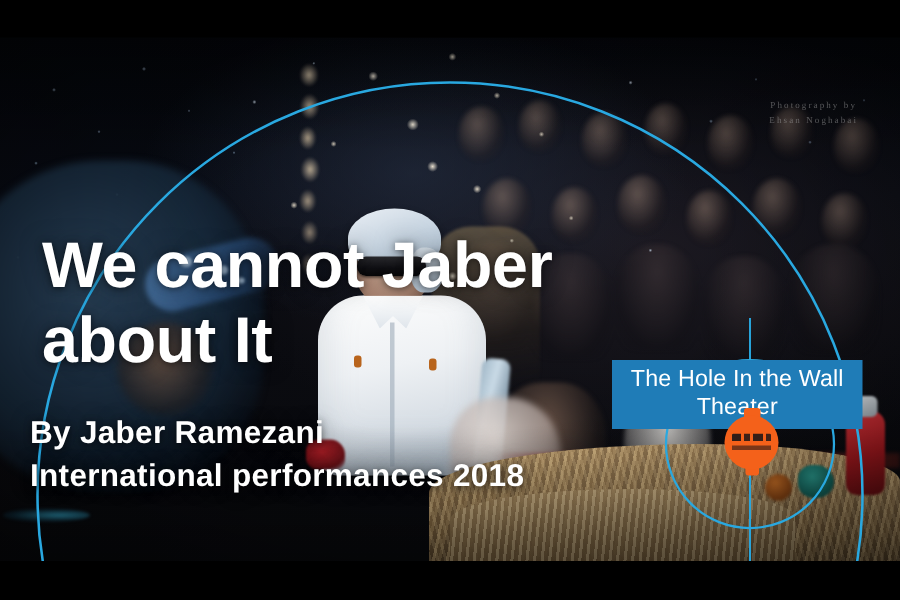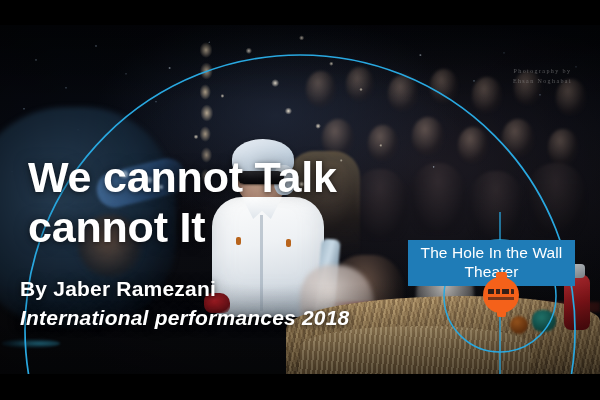--- a/index.html
+++ b/index.html
@@ -337,21 +337,21 @@
     position: absolute;
     left: 20px;
     width: 470px;
     color: #ffffff;
     font-size: 21px;
     font-weight: bold;
     letter-spacing: 0.2px;
     text-shadow: 0 1px 5px rgba(0,0,0,0.6), 0 0 14px rgba(0,0,0,0.4);
   }
   .sub1 { top: 277px; }
-  .sub2 { top: 306px; font-style: italic; }
+  .sub2 { top: 306px; }
 
   .credit {
     position: absolute;
     right: 28px;
     top: 66px;
     text-align: center;
     color: rgba(176,176,176,0.46);
     font-size: 6px;
     line-height: 10px;
     letter-spacing: 1.4px;
@@ -495,22 +495,22 @@
       <line x1="500" y1="212" x2="500" y2="380" stroke-width="1.3"></line>
     </g>
   </svg>
 
   <div class="credit">
     <div>Photography by</div>
     <div>Ehsan Noghabai</div>
   </div>
 
   <div class="title">
-    <div>We cannot Talk</div>
-    <div>cannot It</div>
+    <div>We cannot Jaber</div>
+    <div>about It</div>
   </div>
 
   <div class="subtitle sub1">By Jaber Ramezani</div>
   <div class="subtitle sub2">International performances 2018</div>
 
   <div class="venue-banner">The Hole In the Wall Theater</div>
 
   <div class="logo-tab-top"></div>
   <div class="logo-tab-bottom"></div>
   <div class="logo">

